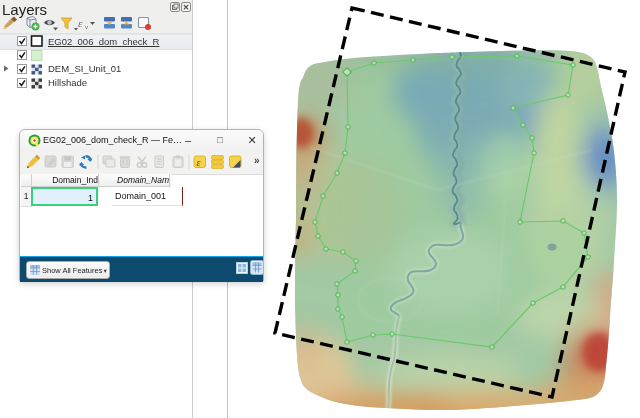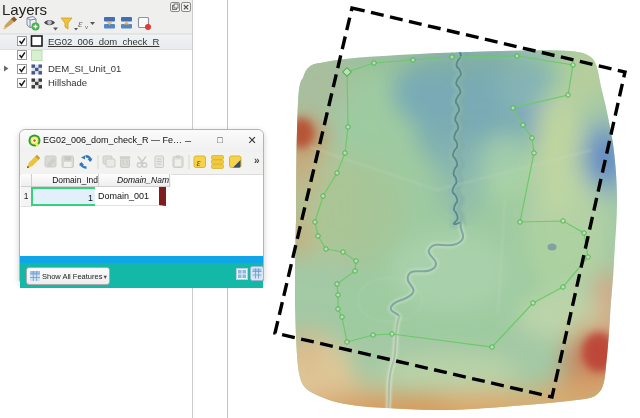--- a/index.html
+++ b/index.html
@@ -23,23 +23,23 @@
   #win-title .t{position:absolute;left:23px;top:5px;font-size:9px;color:#111;max-width:140px;overflow:hidden;white-space:nowrap;text-overflow:ellipsis;}
   .wbtn{position:absolute;top:0px;font-size:11px;color:#333;width:20px;text-align:center;}
   #win-tb{left:0;top:22px;width:100%;height:22px;background:#f2f2f1;border-bottom:1px solid #dddddd;}
   
   #tbl-hdr{left:1px;top:44px;width:150px;height:13px;background:linear-gradient(#fdfdfd,#ededed);
      font-size:8.5px;color:#111;}
   .hcell{position:absolute;top:0;height:12px;border-right:1px solid #cfcfcf;border-bottom:1px solid #cfcfcf;text-align:right;line-height:13px;}
   #rownum{left:1px;top:57px;width:10px;height:19px;background:#f4f4f4;border-right:1px solid #d8d8d8;border-bottom:1px solid #e0e0e0;font-size:8.5px;line-height:19px;text-align:center;color:#222;}
   #cell1{left:11px;top:57px;width:67px;height:19px;background:#e2f0fc;border:2px solid #35d17c;box-sizing:border-box;}
   #cell1 span{position:absolute;right:3px;top:4px;font-size:9px;color:#111;}
-  #cell2{left:75px;top:57px;width:71px;height:19px;background:#fff;border-right:7px solid #7f1d1d;border-bottom:1px solid #e2e2e2;box-sizing:border-box;}
+  #cell2{left:92px;top:57px;width:71px;height:19px;background:#fff;border-right:1px solid #7f1d1d;border-bottom:1px solid #e2e2e2;box-sizing:border-box;}
   #cell2 span{position:absolute;left:3px;top:4px;font-size:9px;color:#111;}
-  #win-bottom{left:0;top:126px;width:100%;height:25px;background:#14b8a6;border-top:7px solid #0ea5e9;}
+  #win-bottom{left:0;top:126px;width:100%;height:25px;background:#0c4a6e;border-top:1px solid #0ea5e9;}
   #saf{position:absolute;left:6px;top:4px;width:82px;height:16px;background:linear-gradient(#fcfcfc,#ededed);
       border:1px solid #ababab;border-radius:3px;font-size:7.5px;color:#222;}
 </style>
 </head>
 <body>
 <div id="page">
 
   <svg class="abs" style="left:0;top:0;z-index:1" width="640" height="418" viewBox="0 0 640 418">
     <defs>
       <clipPath id="blob">

